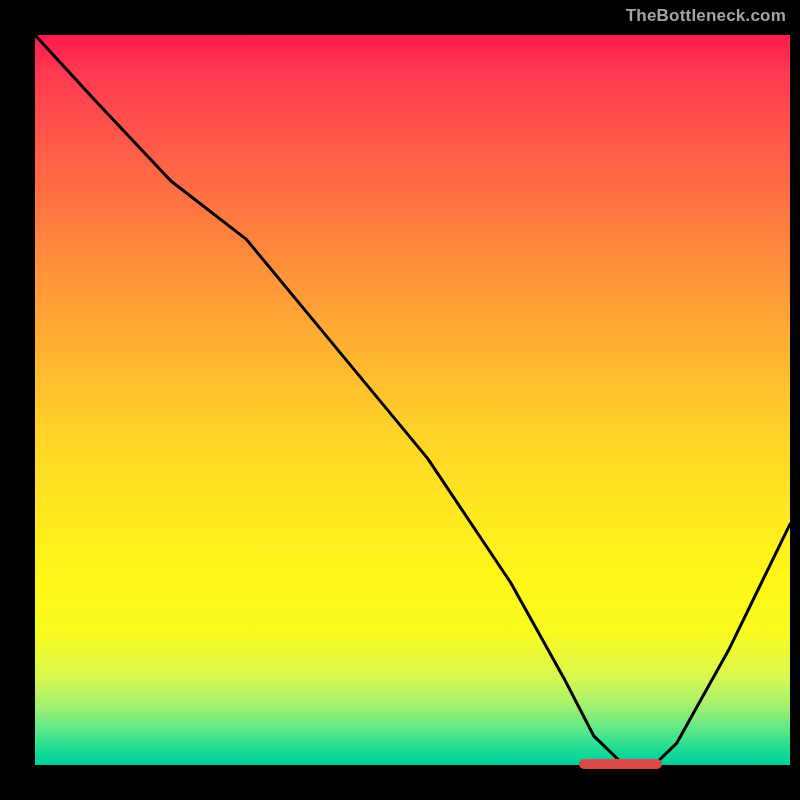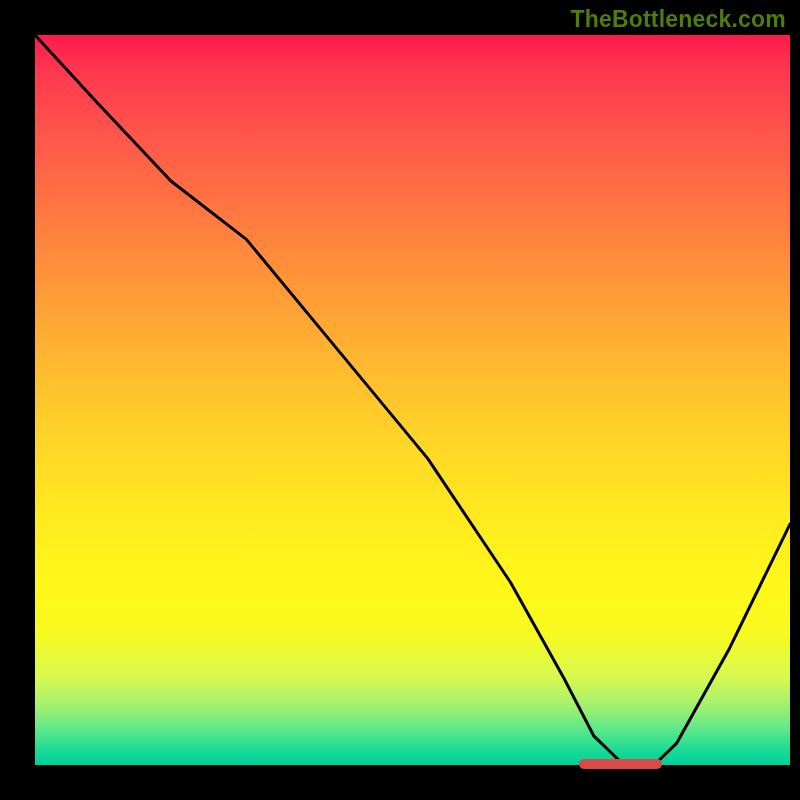--- a/index.html
+++ b/index.html
@@ -14,23 +14,23 @@
   .container {
     width: 800px;
     height: 800px;
     position: relative;
     background: #000;
   }
   .watermark {
     position: absolute;
     top: 6px;
     right: 14px;
-    color: #4d7c0f;
+    color: #a3a3a3;
     font-family: Arial, Helvetica, sans-serif;
-    font-size: 23px;
+    font-size: 17px;
     font-weight: 600;
     letter-spacing: 0.2px;
     z-index: 10;
   }
   .plot-area {
     position: absolute;
     left: 35px;
     top: 35px;
     width: 755px;
     height: 730px;

